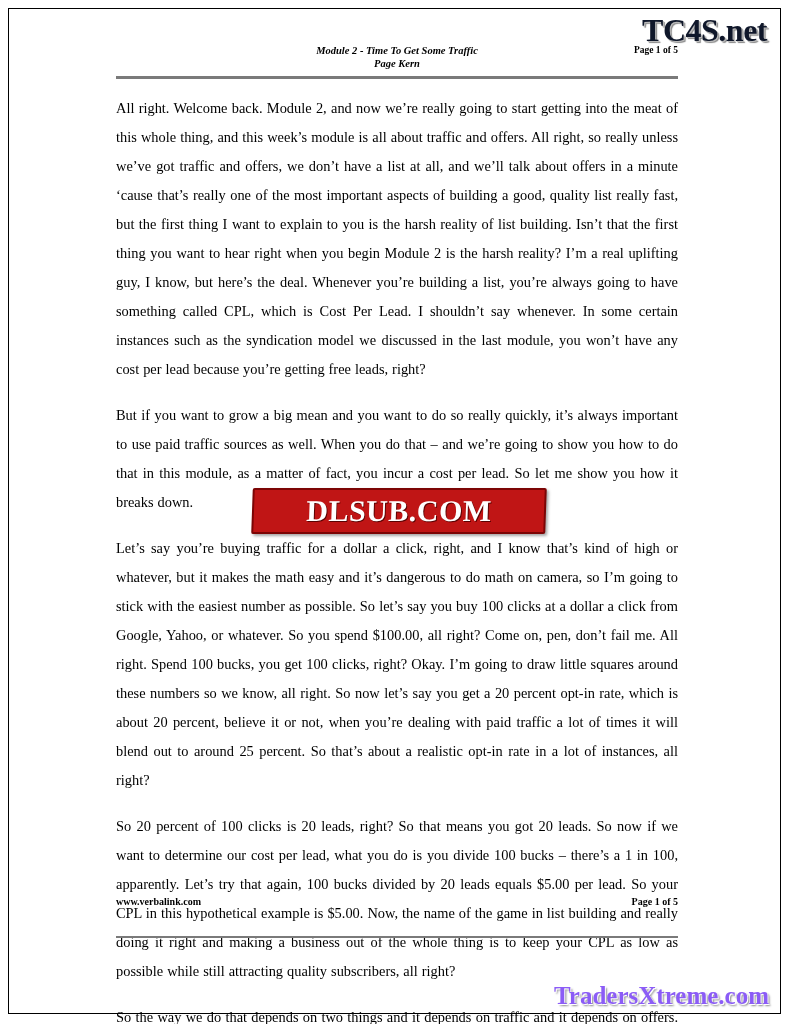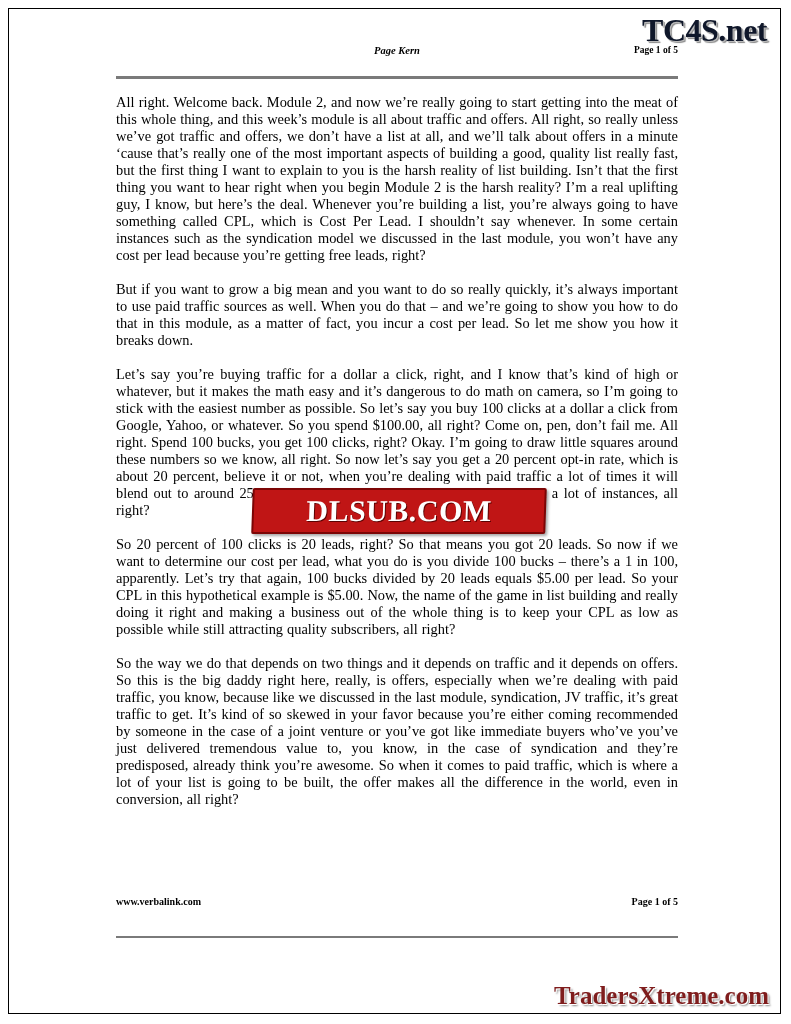--- a/index.html
+++ b/index.html
@@ -91,21 +91,21 @@
   
   .content {
     position: absolute;
     left: 116px;
     top: 94px;
     width: 562px;
   }
   .para {
     font-family: "Liberation Serif", serif;
     font-size: 14.4px;
-    line-height: 17px;
+    line-height: 29px;
     text-align: justify;
     margin: 0 0 17px 0;
     color: #000000;
     word-spacing: 0.4px;
   }
 
   
   .rule-bottom {
     position: absolute;
     left: 116px;
@@ -165,36 +165,37 @@
   }
 
   
   .wm-bottom {
     position: absolute;
     right: 22px;
     bottom: 14px;
     font-family: "Liberation Serif", serif;
     font-weight: bold;
     font-size: 25px;
-    color: #7f1d1d;
+    color: #8b5cf6;
     text-shadow: 1px 1px 0 #ffffff, 2px 2px 2px rgba(0,0,0,0.45);
     white-space: nowrap;
   }
 </style>
 </head>
 <body>
 
 <div class="page">
 
   <div class="page-border"></div>
 
   <div class="wm-top">TC4S.net</div>
 
   <div class="header">
     <div class="header-center">
+      <div>Module 2 - Time To Get Some Traffic</div>
       <div>Page Kern</div>
     </div>
     <div class="header-right">Page 1 of 5</div>
   </div>
 
   <div class="rule-top"></div>
 
   <div class="content">
     <p class="para">All right.  Welcome back.  Module 2, and now we’re really going to start getting into the meat of this whole thing, and this week’s module is all about traffic and offers.  All right, so really unless we’ve got traffic and offers, we don’t have a list at all, and we’ll talk about offers in a minute ‘cause that’s really one of the most important aspects of building a good, quality list really fast, but the first thing I want to explain to you is the harsh reality of list building.  Isn’t that the first thing you want to hear right when you begin Module 2 is the harsh reality?  I’m a real uplifting guy, I know, but here’s the deal.  Whenever you’re building a list, you’re always going to have something called CPL, which is Cost Per Lead.  I shouldn’t say whenever.  In some certain instances such as the syndication model we discussed in the last module, you won’t have any cost per lead because you’re getting free leads, right?</p>
     <p class="para">But if you want to grow a big mean and you want to do so really quickly, it’s always important to use paid traffic sources as well.  When you do that – and we’re going to show you how to do that in this module, as a matter of fact, you incur a cost per lead.  So let me show you how it breaks down.</p>

